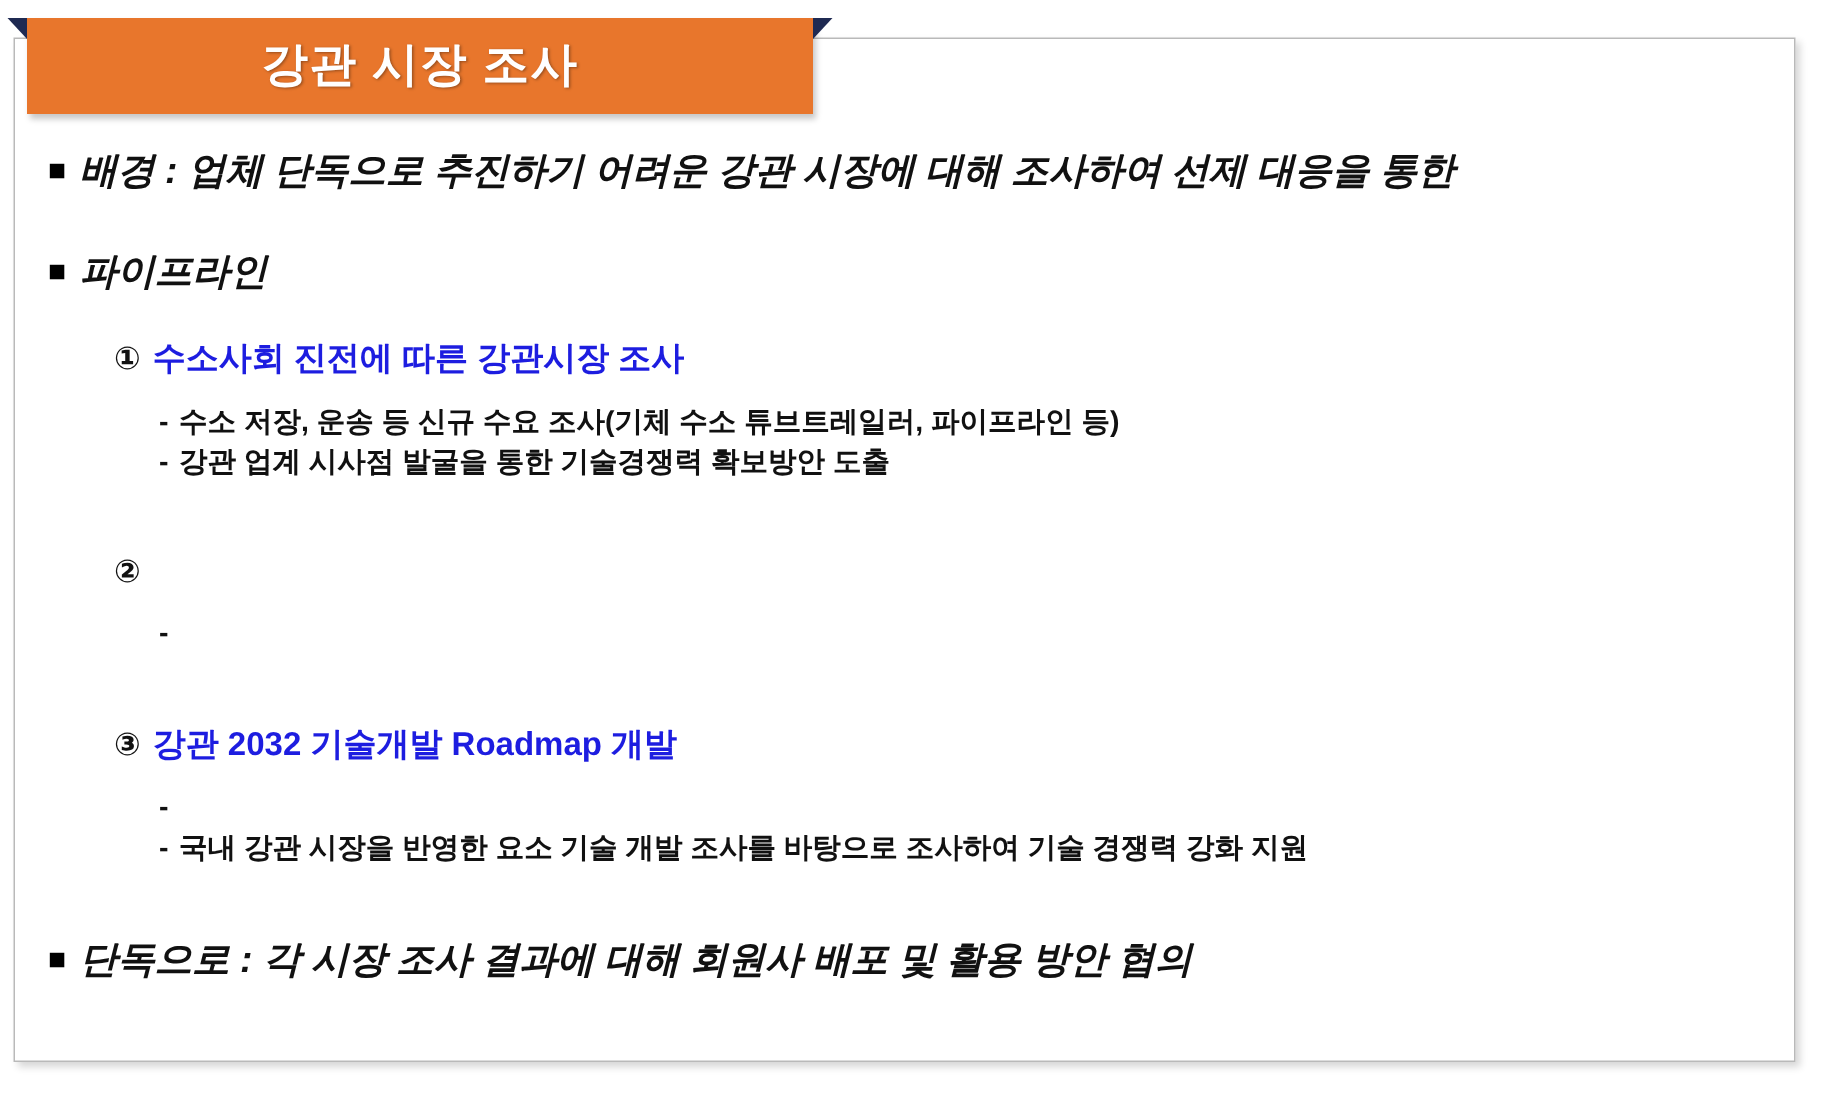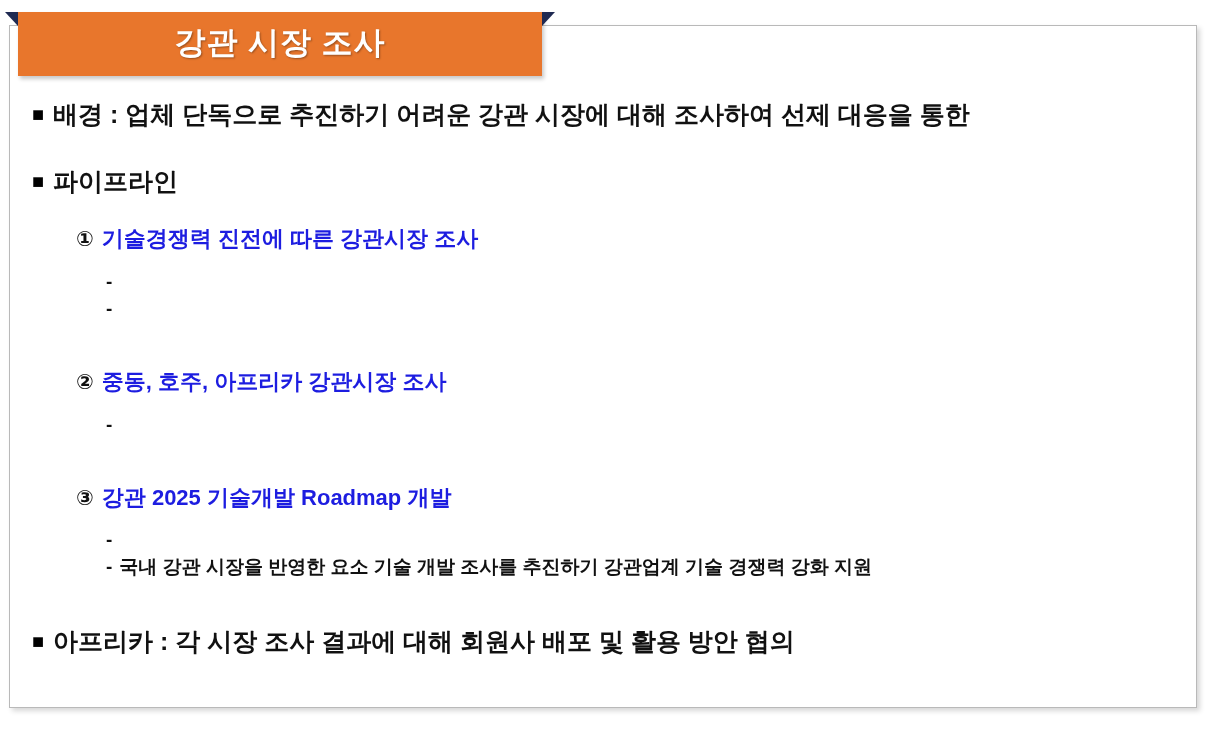--- a/index.html
+++ b/index.html
@@ -98,20 +98,21 @@
   }
   .lv1 .marker {
     flex: 0 0 auto;
     font-size: 20px;
     line-height: 1.6;
     margin-right: 9px;
     color: #000000;
   }
   .lv1 .lv1-body {
     flex: 1 1 auto;
+    font-style: italic;
   }
   .lv1 .cont {
     padding-left: 43px;
     white-space: nowrap;
   }
 
   .lv2 {
     display: flex;
     align-items: baseline;
     font-size: 22px;
@@ -176,57 +177,58 @@
 
     <div class="lv1">
       <span class="marker">■</span>
       <span class="lv1-body">파이프라인</span>
     </div>
 
     <div class="gap-md"></div>
 
     <div class="lv2">
       <span class="num">①</span>
-      <span class="lv2-label">기술경쟁력 진전에 따른 강관시장 조사</span>
+      <span class="lv2-label">수소사회 진전에 따른 강관시장 조사</span>
     </div>
     <div class="gap-sm"></div>
     <div class="lv3">
       <span class="dash">-</span>
-    </div>
-    <div class="lv3">
-      <span class="dash">-</span>
+      <span>수소 저장, 운송 등 신규 수요 조사(기체 수소 튜브트레일러, 파이프라인 등)</span>
+    </div>
+    <div class="lv3">
+      <span class="dash">-</span>
+      <span>강관 업계 시사점 발굴을 통한 기술경쟁력 확보방안 도출</span>
     </div>
 
     <div class="gap-xl"></div>
 
     <div class="lv2">
       <span class="num">②</span>
-      <span class="lv2-label">중동, 호주, 아프리카 강관시장 조사</span>
     </div>
     <div class="gap-sm"></div>
     <div class="lv3">
       <span class="dash">-</span>
     </div>
 
     <div class="gap-xl"></div>
 
     <div class="lv2">
       <span class="num">③</span>
-      <span class="lv2-label">강관 2025 기술개발 Roadmap 개발</span>
+      <span class="lv2-label">강관 2032 기술개발 Roadmap 개발</span>
     </div>
     <div class="gap-sm"></div>
     <div class="lv3">
       <span class="dash">-</span>
     </div>
     <div class="lv3">
       <span class="dash">-</span>
-      <span>국내 강관 시장을 반영한 요소 기술 개발 조사를 추진하기 강관업계 기술 경쟁력 강화 지원</span>
+      <span>국내 강관 시장을 반영한 요소 기술 개발 조사를 바탕으로 조사하여 기술 경쟁력 강화 지원</span>
     </div>
 
     <div class="gap-xl"></div>
 
     <div class="lv1">
       <span class="marker">■</span>
-      <span class="lv1-body">아프리카 : 각 시장 조사 결과에 대해 회원사 배포 및 활용 방안 협의</span>
+      <span class="lv1-body">단독으로 : 각 시장 조사 결과에 대해 회원사 배포 및 활용 방안 협의</span>
     </div>
 
   </div>
 </div>
 
 </body></html>

